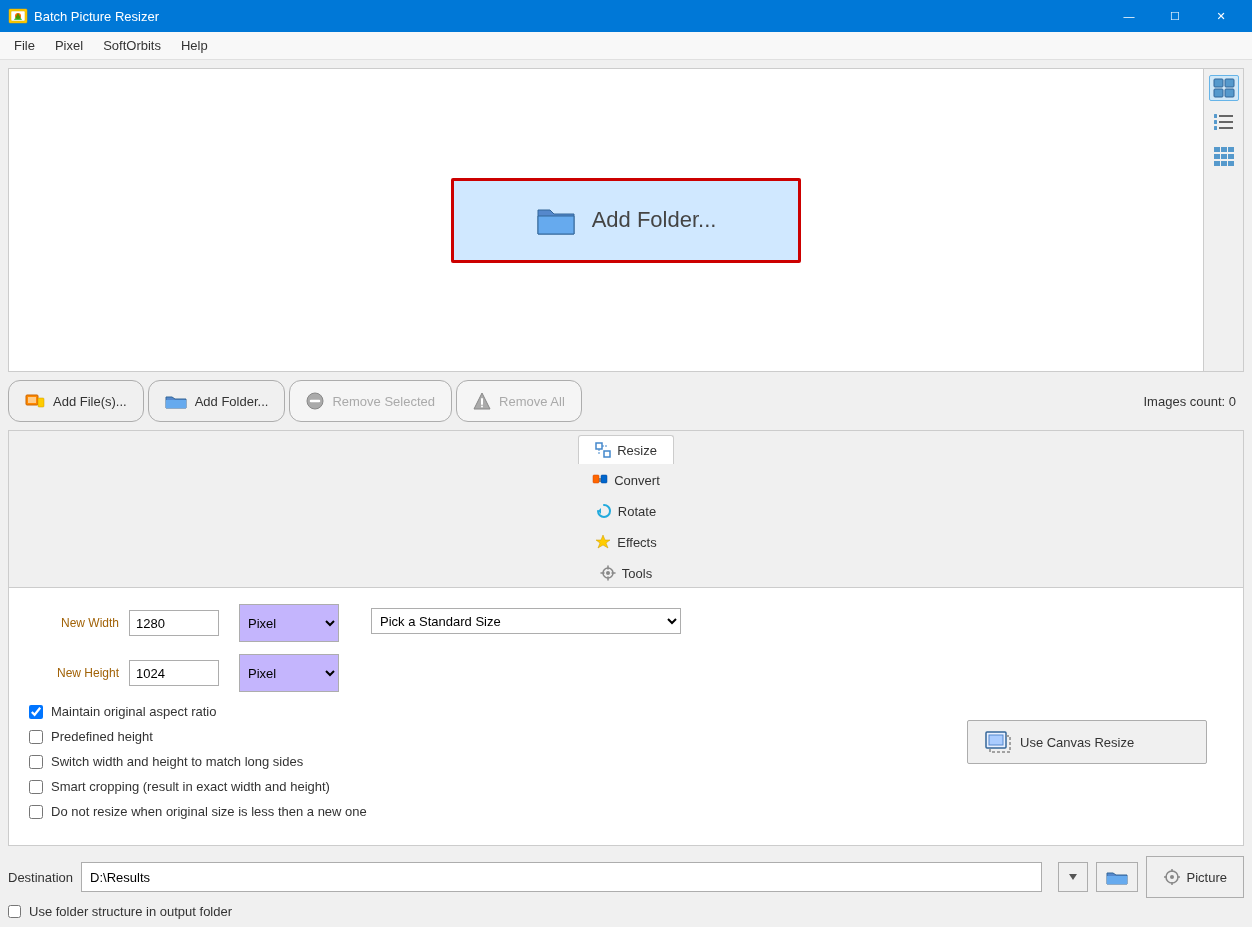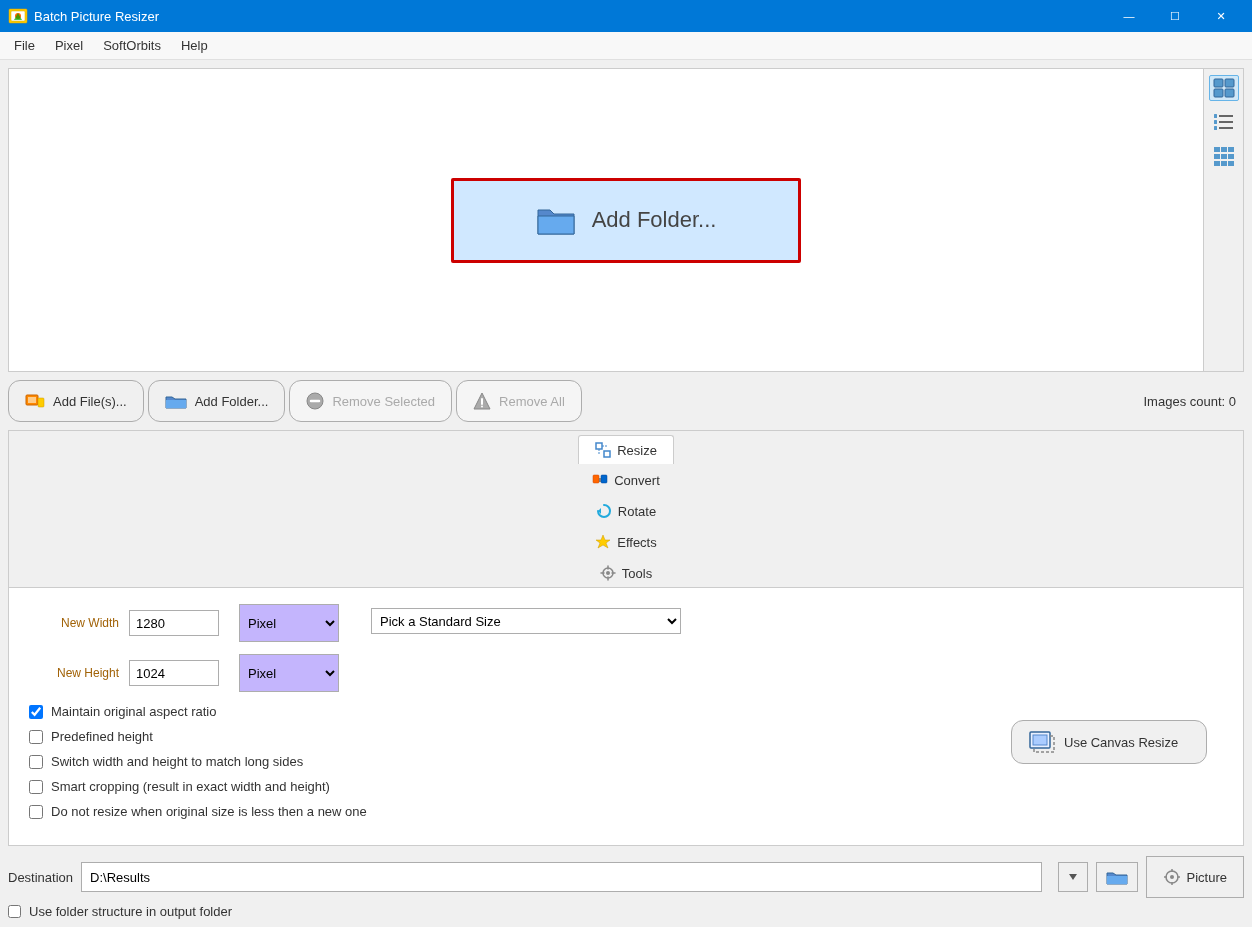--- a/index.html
+++ b/index.html
@@ -264,22 +264,22 @@
       display: flex;
       align-items: center;
       gap: 8px;
       padding: 0 16px;
       height: 44px;
       background: #f0f0f0;
       border: 1px solid #adadad;
       cursor: pointer;
       font-size: 13px;
       color: #333;
-      border-radius: 12px;
-      width: 196px;
+      border-radius: 2px;
+      width: 240px;
     }
 
     
     .bottom-row {
       display: flex;
       align-items: center;
       margin-top: 8px;
       gap: 8px;
     }
     .destination-label {

